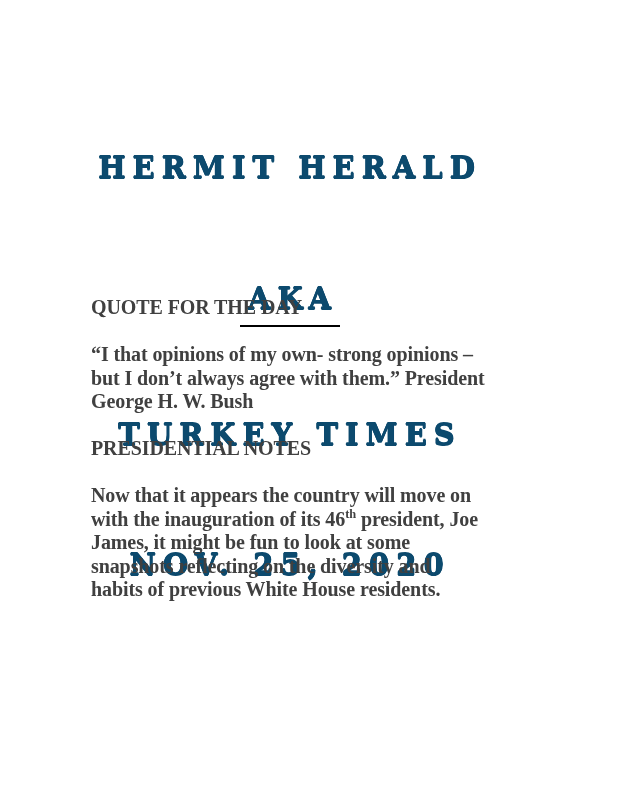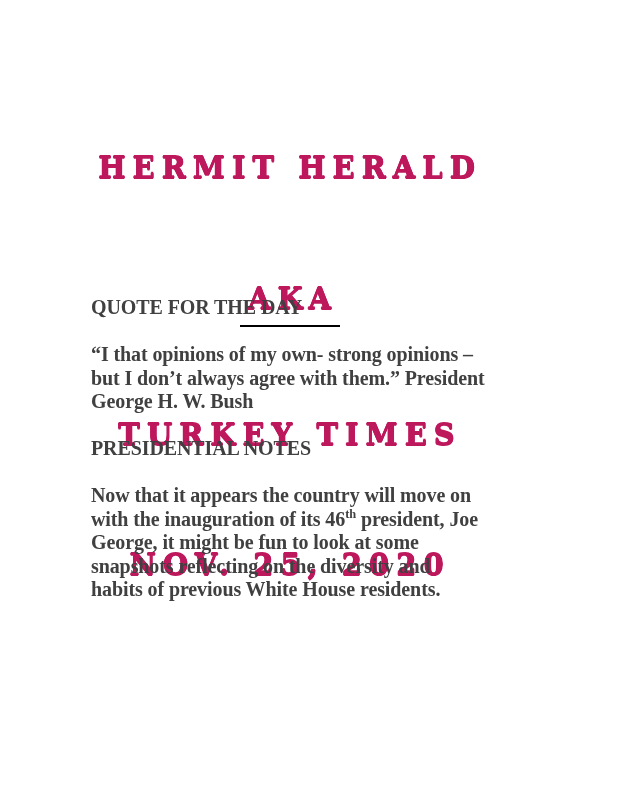--- a/index.html
+++ b/index.html
@@ -24,21 +24,21 @@
     width: 100%;
     box-sizing: border-box;
     padding-right: 38px;
     text-align: center;
     font-family: "DejaVu Serif", serif;
     font-weight: bold;
     font-size: 29px;
     line-height: 43.5px;
     letter-spacing: 7px;
     white-space: pre;
-    color: #be185d;
+    color: #0c4a6e;
     
     text-shadow: 0 1.4px 0 currentColor, 0 -1.4px 0 currentColor,
                  0.5px 0 0 currentColor, -0.5px 0 0 currentColor;
   }
   .masthead-line {
     display: block;
   }
   .aka-underline {
     display: inline-block;
     border-bottom: 2.5px solid #000000;
@@ -96,20 +96,20 @@
       <div class="line">George H. W. Bush</div>
     </div>
 
     <div class="para">
       <div class="line">PRESIDENTIAL NOTES</div>
     </div>
 
     <div class="para">
       <div class="line">Now that it appears the country will move on</div>
       <div class="line"><span>with the inauguration of its 46</span><span class="sup">th</span><span> president, Joe</span></div>
-      <div class="line">George, it might be fun to look at some</div>
+      <div class="line">James, it might be fun to look at some</div>
       <div class="line">snapshots reflecting on the diversity and</div>
       <div class="line">habits of previous White House residents.</div>
     </div>
 
 
   </div>
 </div>
 
 </body></html>

